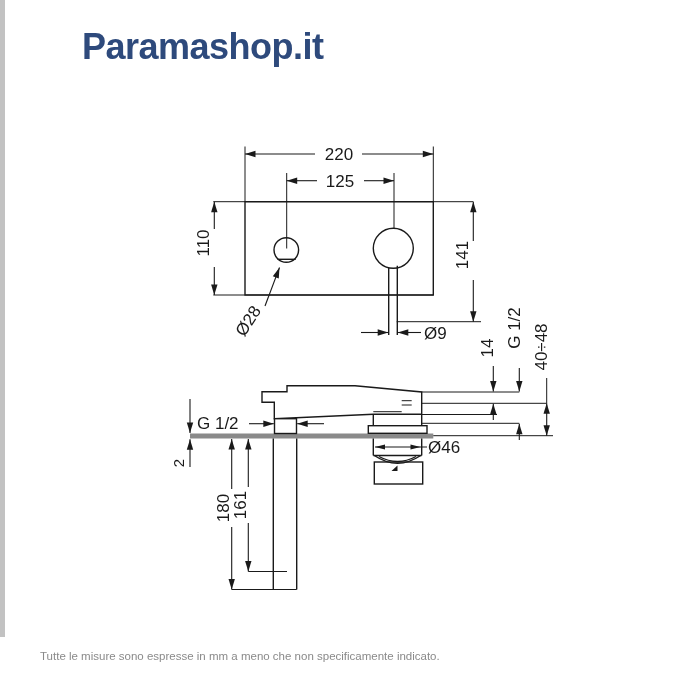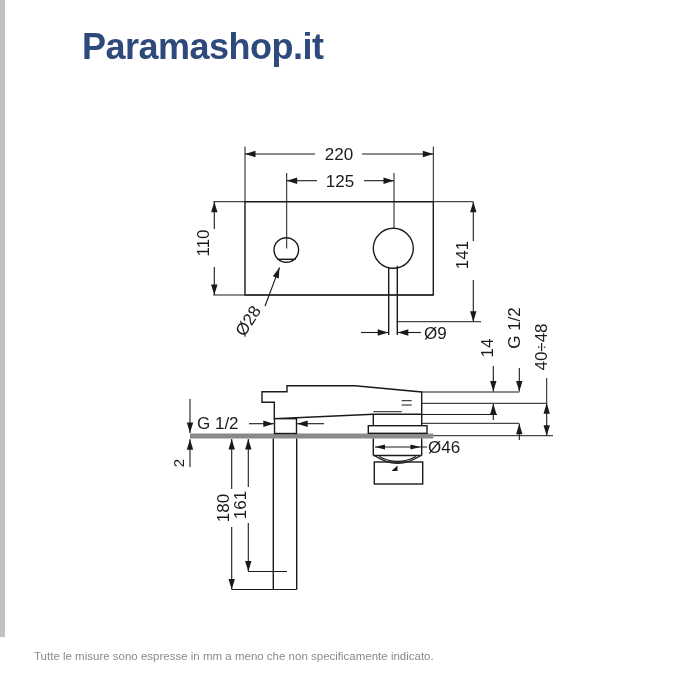--- a/index.html
+++ b/index.html
@@ -2,21 +2,21 @@
 <html><head>
 <meta charset="utf-8">
 <style>
   html,body{margin:0;padding:0;background:#ffffff;}
   #canvas{position:relative;width:700px;height:700px;background:#ffffff;overflow:hidden;
           font-family:"Liberation Sans", sans-serif;}
   #left-strip{position:absolute;left:0;top:0;width:5px;height:637px;background:#c2c2c2;}
   #logo{position:absolute;left:38px;top:26px;font-size:36px;font-weight:700;
         letter-spacing:-0.5px;color:#2e4a7c;margin-left:44px;}
   #drawing{position:absolute;left:0;top:0;}
-  #footer{position:absolute;left:34px;top:648px;font-size:11.5px;line-height:17px;color:#8a8a8a;}
+  #footer{position:absolute;left:40px;top:648px;font-size:11.5px;line-height:17px;color:#8a8a8a;}
   svg text{font-family:"Liberation Sans", sans-serif;fill:#1a1a1a;}
   .dim-label{font-size:17px;}
   .dim-label-sm{font-size:15px;}
   .obj{stroke:#1a1a1a;stroke-width:1.4;fill:none;}
   .objw{stroke:#1a1a1a;stroke-width:1.4;fill:#ffffff;}
   .dim{stroke:#1a1a1a;stroke-width:1.1;fill:none;}
   .thin{stroke:#1a1a1a;stroke-width:1;fill:none;}
   .arr{fill:#1a1a1a;stroke:none;}
 </style>
 </head>

